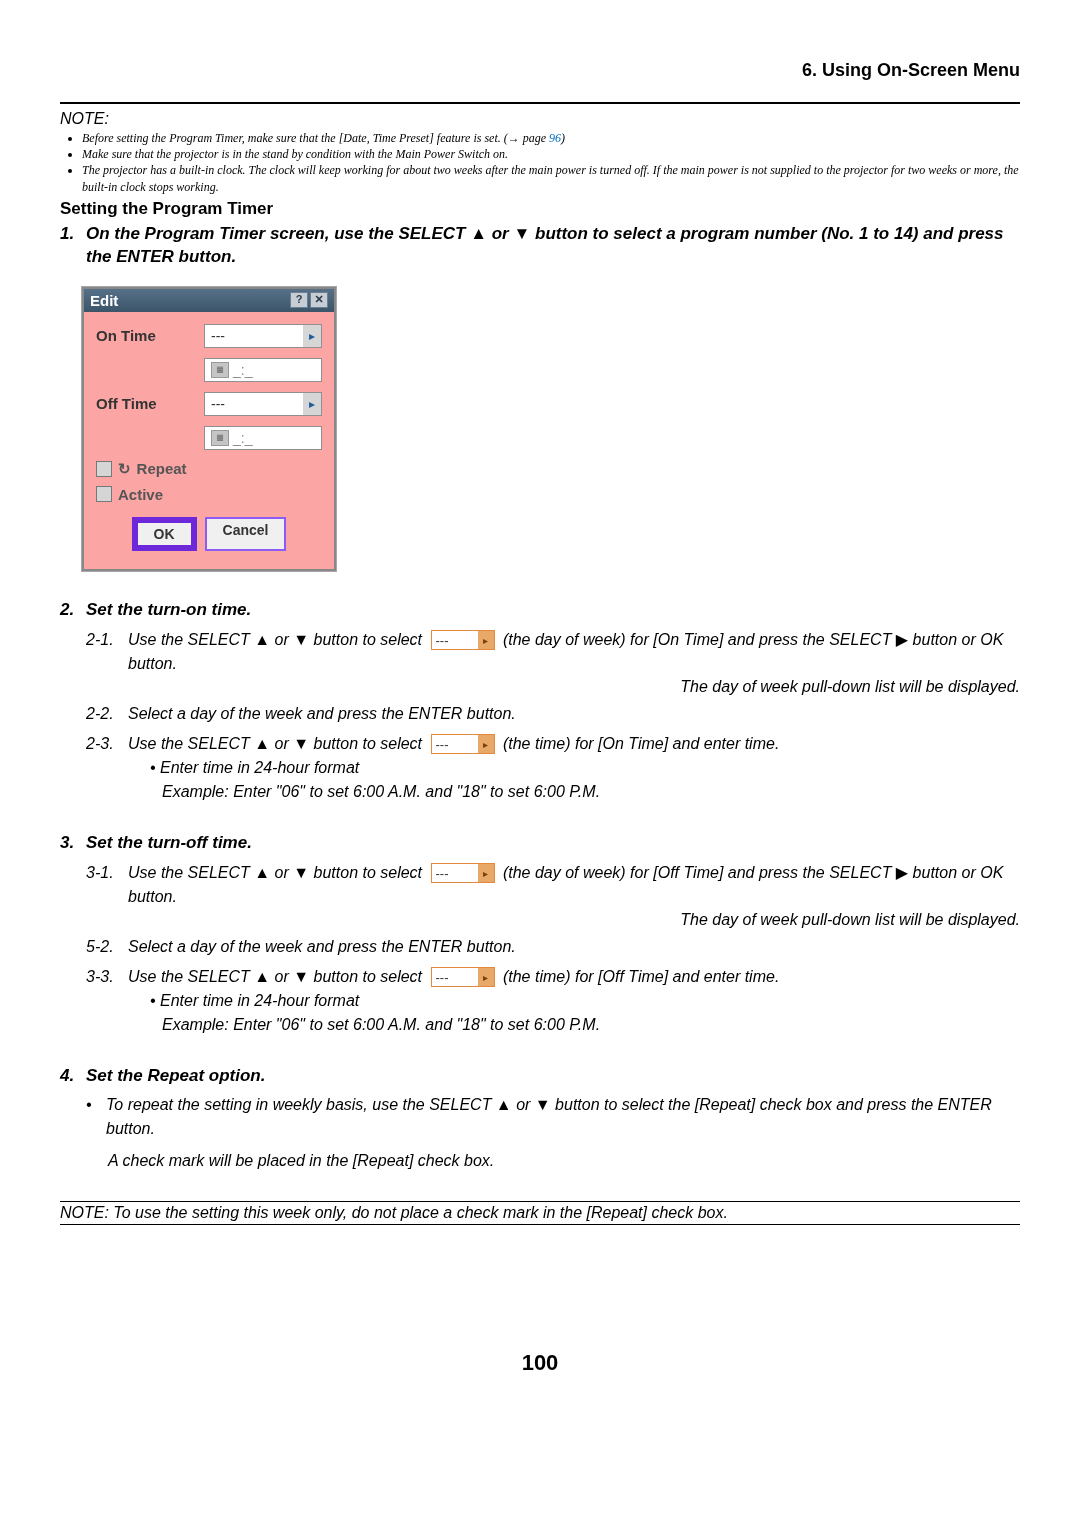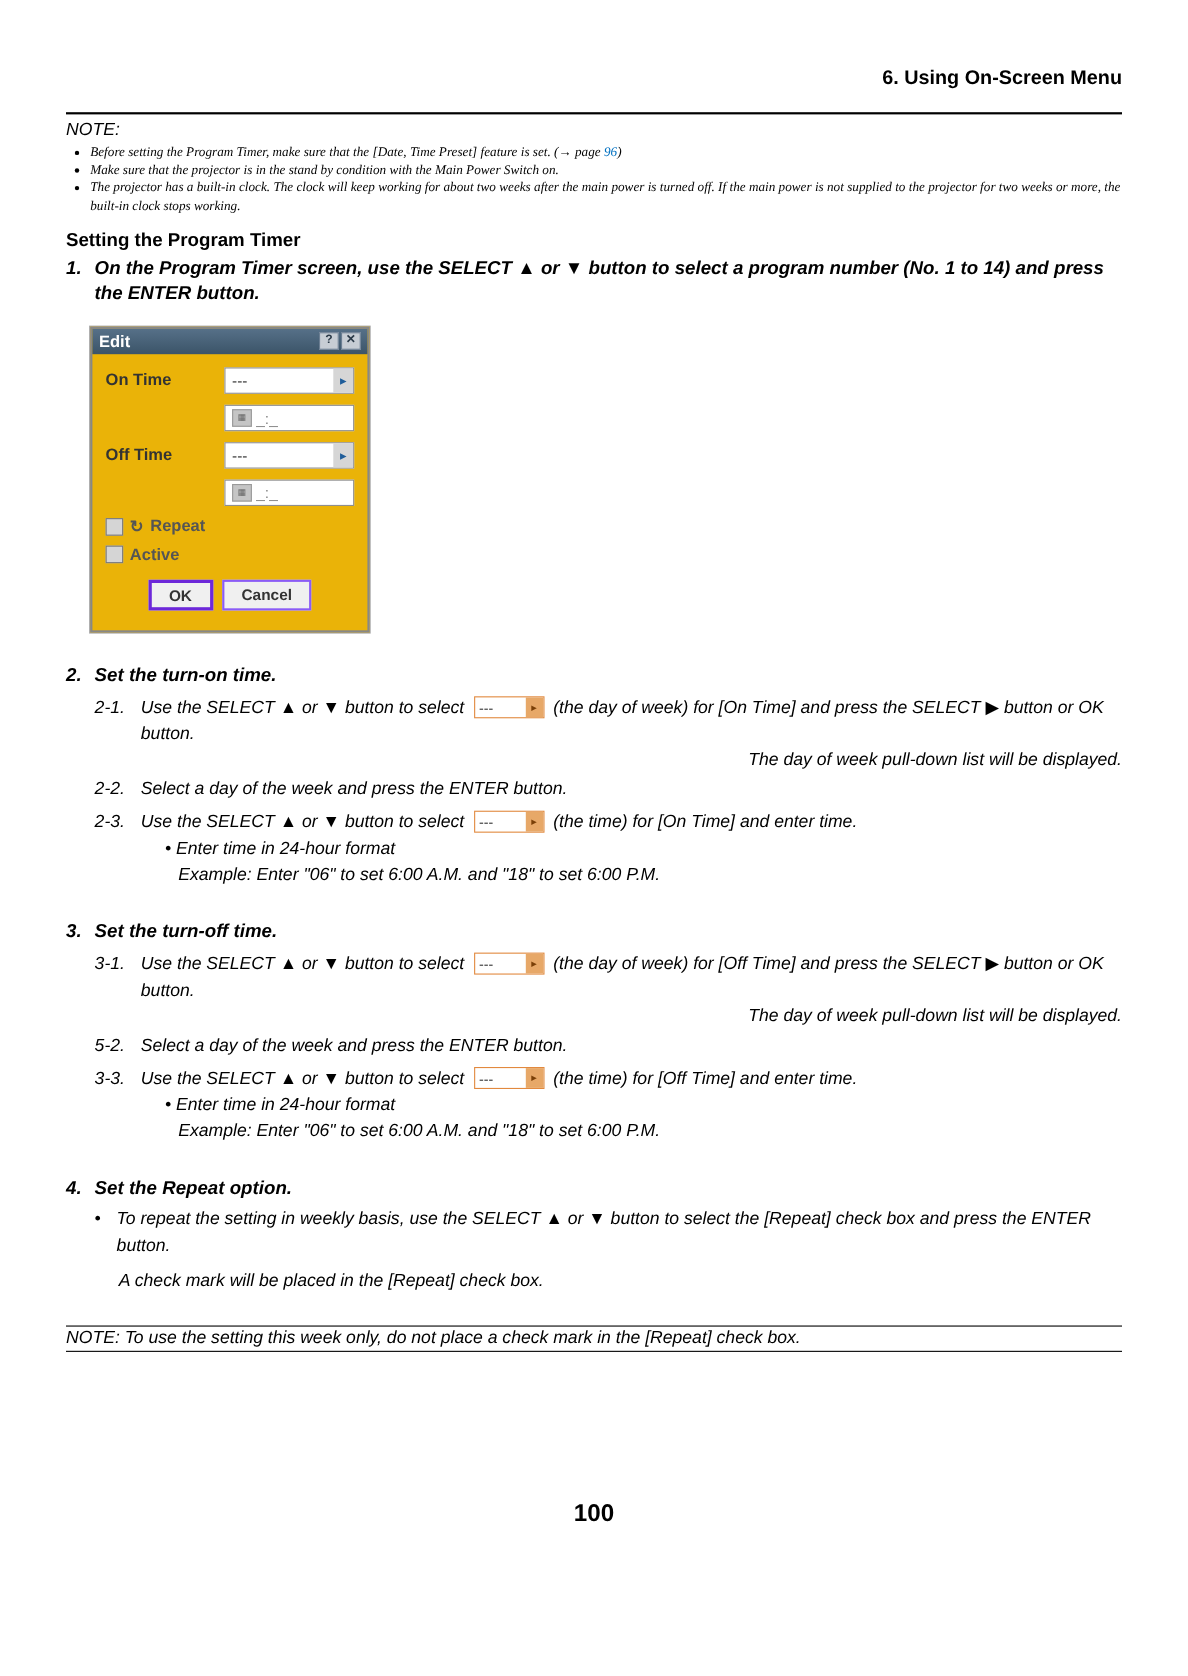--- a/index.html
+++ b/index.html
@@ -36,21 +36,21 @@
     font-style: italic;
     font-size: 12px;
     line-height: 1.35;
     font-family: Liberation Serif, serif;
   }
   .note-list li { margin: 0; }
   .page-link { color: #0070c0; }
   .section-title {
     font-weight: bold;
     font-size: 17px;
-    margin-top: 14px;
+    margin-top: 4px;
   }
   .step {
     font-style: italic;
     font-weight: bold;
     font-size: 17px;
     line-height: 1.35;
     margin-top: 4px;
     display: flex;
   }
   .step .num { width: 26px; flex: 0 0 26px; }
@@ -116,33 +116,33 @@
   .note-line {
     font-style: italic;
     font-size: 16px;
     padding: 2px 0;
   }
   .note-rule-b {
     border-top: 1px solid #000;
   }
   .page-num {
     position: absolute;
-    bottom: 31px;
+    bottom: 44px;
     left: 0; right: 0;
     text-align: center;
     font-weight: bold;
     font-size: 22px;
   }
 
   
   .dialog {
     width: 250px;
     margin: 18px 0 6px 22px;
     border: 2px solid #888;
-    background: #eab308;
+    background: #fca5a5;
     font-family: Arial, sans-serif;
     box-shadow: 0 0 0 1px #a7a7a7;
   }
   .dlg-title {
     background: linear-gradient(#567088, #3b5468);
     color: #fff;
     font-weight: bold;
     font-size: 15px;
     padding: 3px 6px;
     display: flex;
@@ -215,21 +215,21 @@
     border: 1px solid #777;
     background: #d5d5d5;
   }
   .dlg-btns {
     display: flex;
     justify-content: center;
     gap: 8px;
     padding: 10px 0 12px 0;
   }
   .dlg-btn {
-    border: 3px solid #6d28d9;
+    border: 6px solid #6d28d9;
     background: #f0f0f0;
     padding: 3px 16px;
     font-size: 14px;
     font-weight: bold;
     color: #333;
   }
   .dlg-btn.cancel { border: 2px solid #8b5cf6; }
 
   
   .inline-field {

